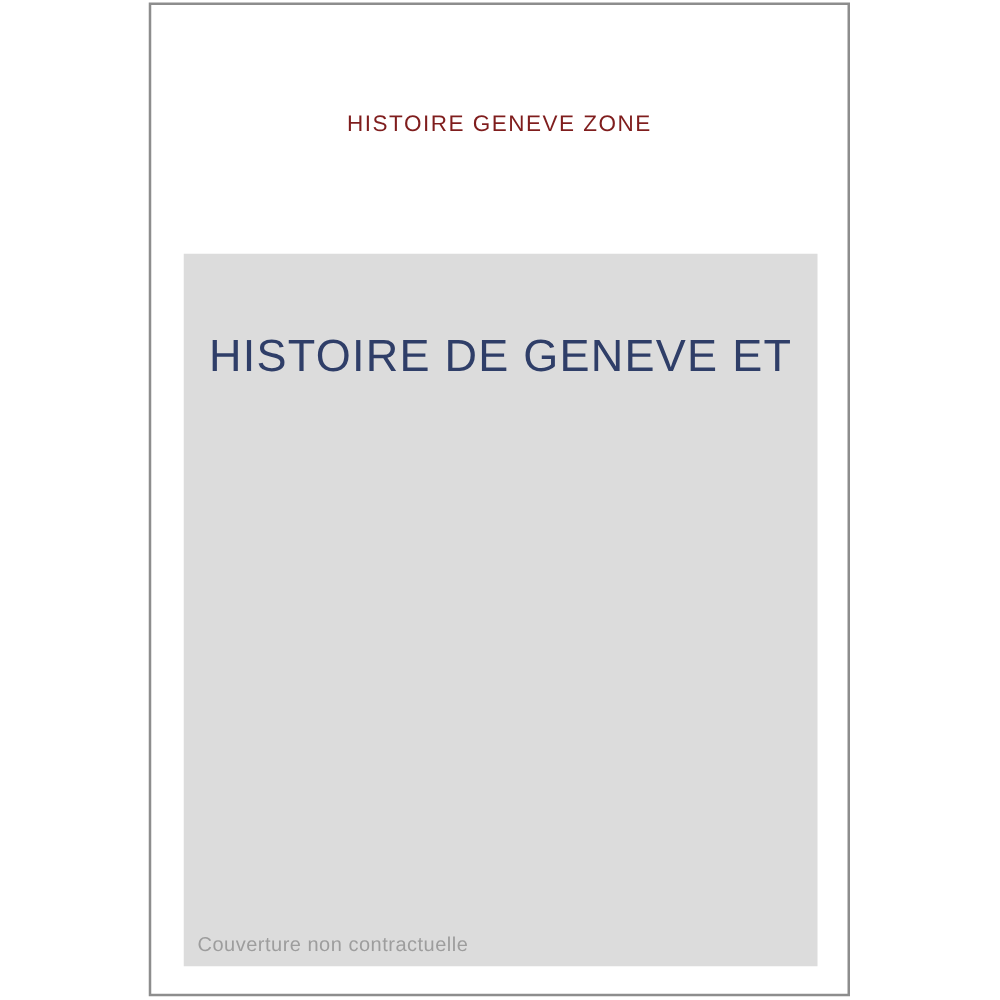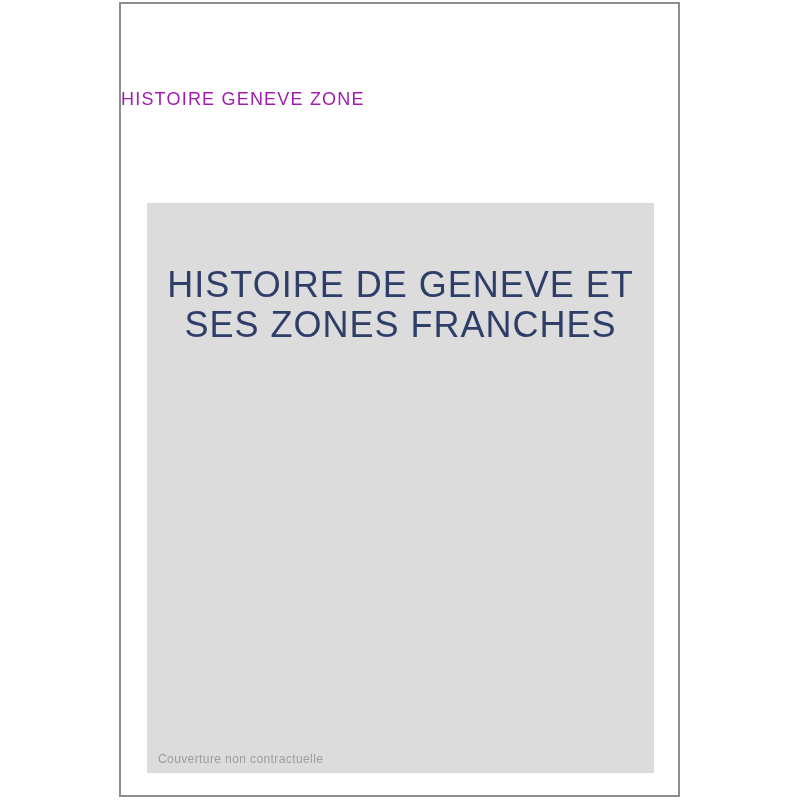--- a/index.html
+++ b/index.html
@@ -30,24 +30,25 @@
     border: 2px solid #8d8d8d;
     background: #ffffff;
   }
 
   
   .header-title {
     position: absolute;
     top: 85px;
     left: 0;
     right: 0;
+    text-align: center;
     font-size: 18px;
     font-weight: 300;
     letter-spacing: 1.2px;
-    color: #a21caf;
+    color: #7f1d1d;
     white-space: nowrap;
   }
 
   
   .cover-block {
     position: absolute;
     left: 26px;
     top: 199px;
     width: 507px;
     height: 570px;
@@ -71,41 +72,40 @@
   .cover-title .title-line {
     display: block;
     white-space: nowrap;
   }
 
   
   .footer-note {
     position: absolute;
     left: 11px;
     bottom: 7px;
-    font-size: 12px;
+    font-size: 16px;
     font-weight: 300;
     letter-spacing: 0.4px;
     color: #9d9d9d;
     white-space: nowrap;
   }
 </style>
 </head>
 <body>
 
 <div class="canvas">
 
   <div class="page">
 
     <div class="header-title">HISTOIRE GENEVE ZONE</div>
 
     <div class="cover-block">
 
       <div class="cover-title">
         <span class="title-line">HISTOIRE DE GENEVE ET</span>
-        <span class="title-line">SES ZONES FRANCHES</span>
       </div>
 
       <div class="footer-note">Couverture non contractuelle</div>
 
     </div>
 
   </div>
 
 </div>
 

